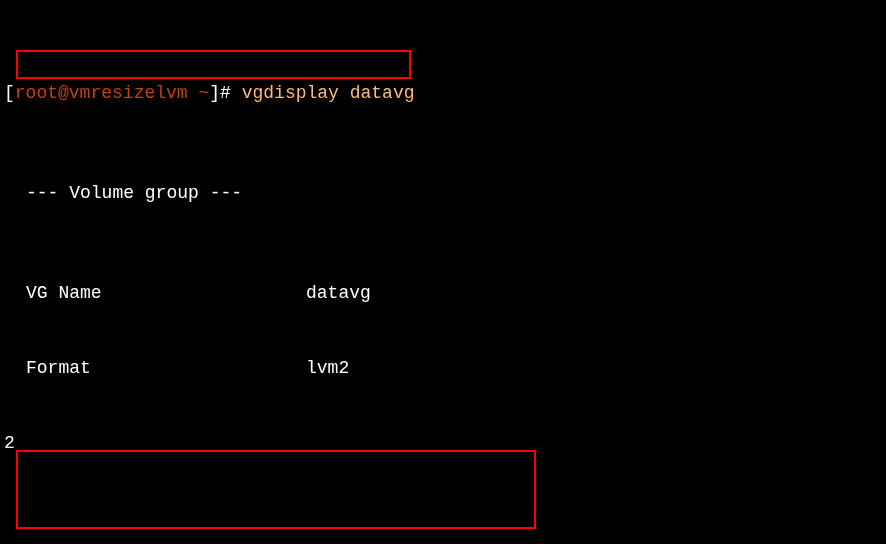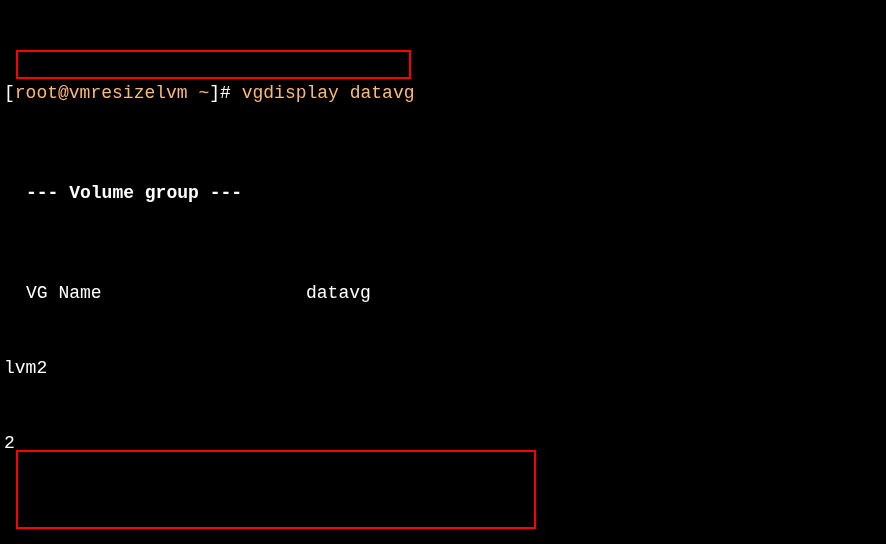--- a/index.html
+++ b/index.html
@@ -16,36 +16,35 @@
   }
   .terminal {
     padding: 6px 4px 6px 4px;
     white-space: pre;
     position: relative;
   }
   .prompt-line {
     display: flex;
   }
   .prompt-bracket { color: #ffffff; }
-  .prompt-user { color: #fdba74; }
+  .prompt-user { color: #c2410c; }
   .command { color: #fdba74; }
   .row {
     display: flex;
   }
   .label {
     display: inline-block;
     width: 280px;
     padding-left: 22px;
   }
   .value {
     display: inline-block;
   }
   .header-dashes {
     padding-left: 22px;
-    font-weight: bold;
   }
   .highlight-box {
     position: absolute;
     border: 2px solid #ff0000;
     pointer-events: none;
     box-sizing: border-box;
   }
   #box1 {
     top: 50px;
     left: 16px;
@@ -67,21 +66,21 @@
   <div class="prompt-line">
     <span class="prompt-bracket">[</span><span class="prompt-user">root@vmresizelvm ~</span><span class="prompt-bracket">]#</span><span> </span><span class="command">vgdisplay datavg</span>
   </div>
 
   <div class="header-dashes">--- Volume group ---</div>
 
   <div class="row">
     <span class="label">VG Name</span><span class="value">datavg</span>
   </div>
   <div class="row">
-    <span class="value">lvm2</span>
+    <span class="label">Format</span><span class="value">lvm2</span>
   </div>
   <div class="row">
     <span class="value">2</span>
   </div>
   
   
   
   
   
   

